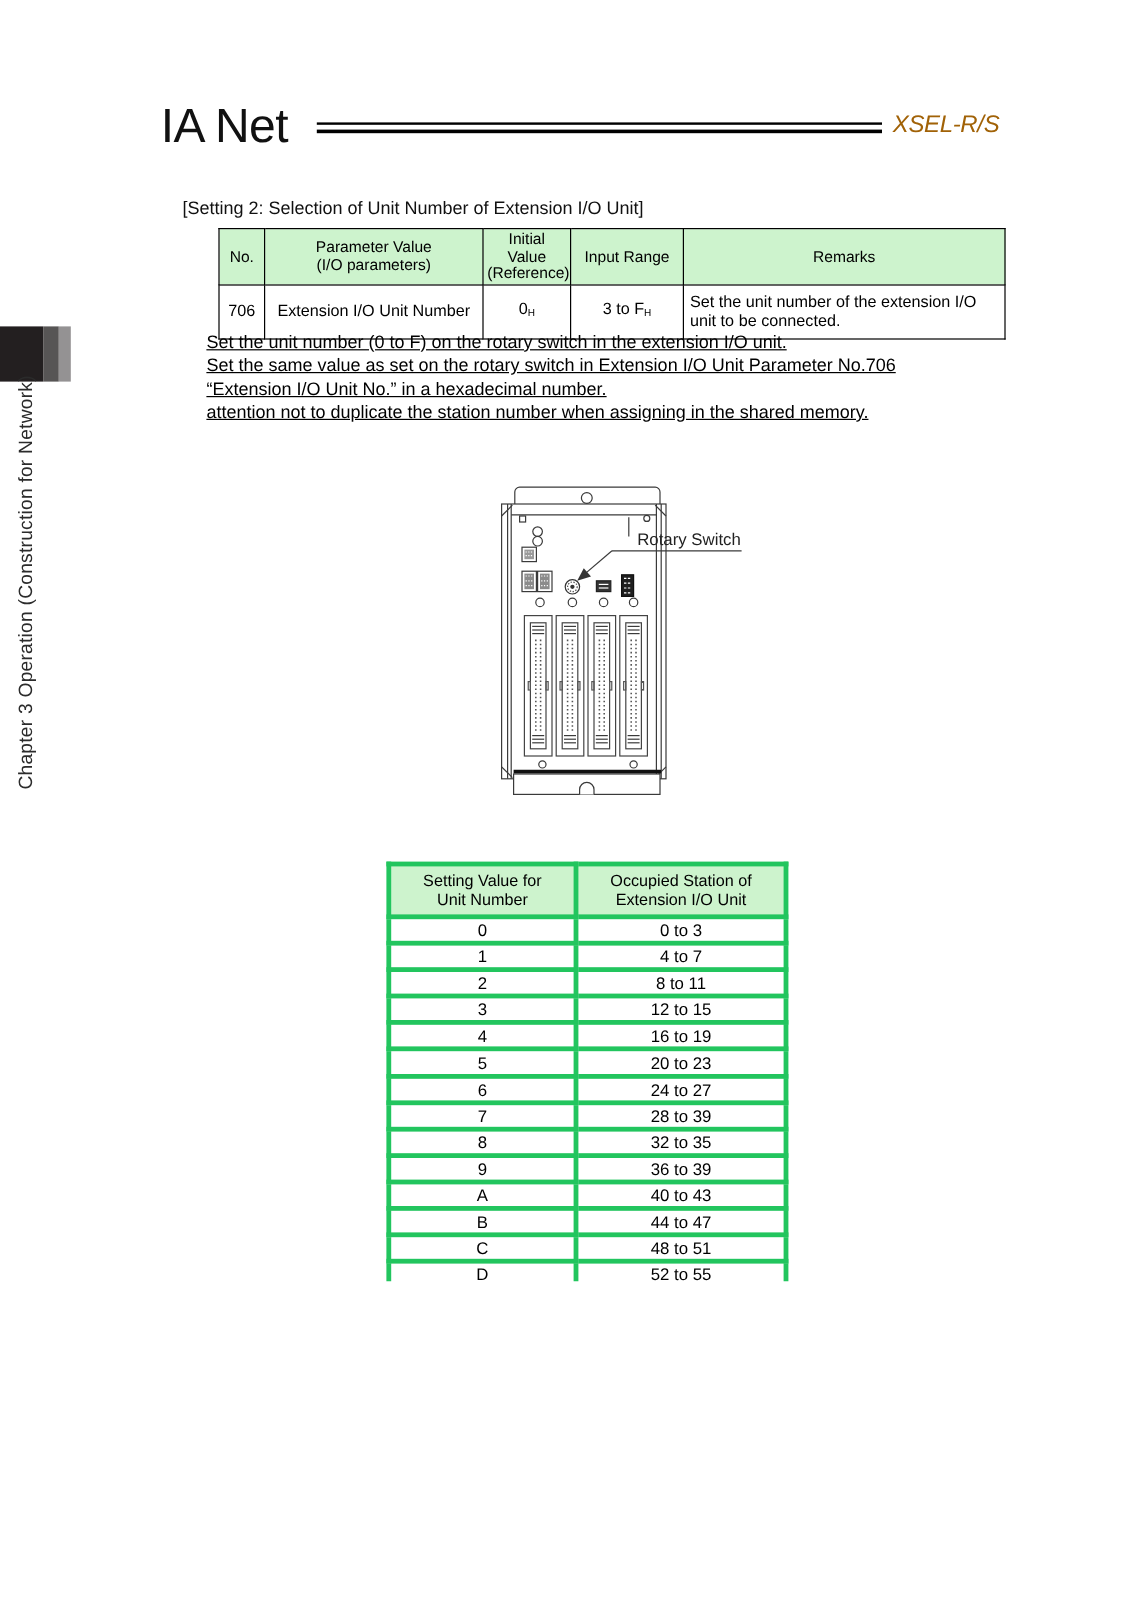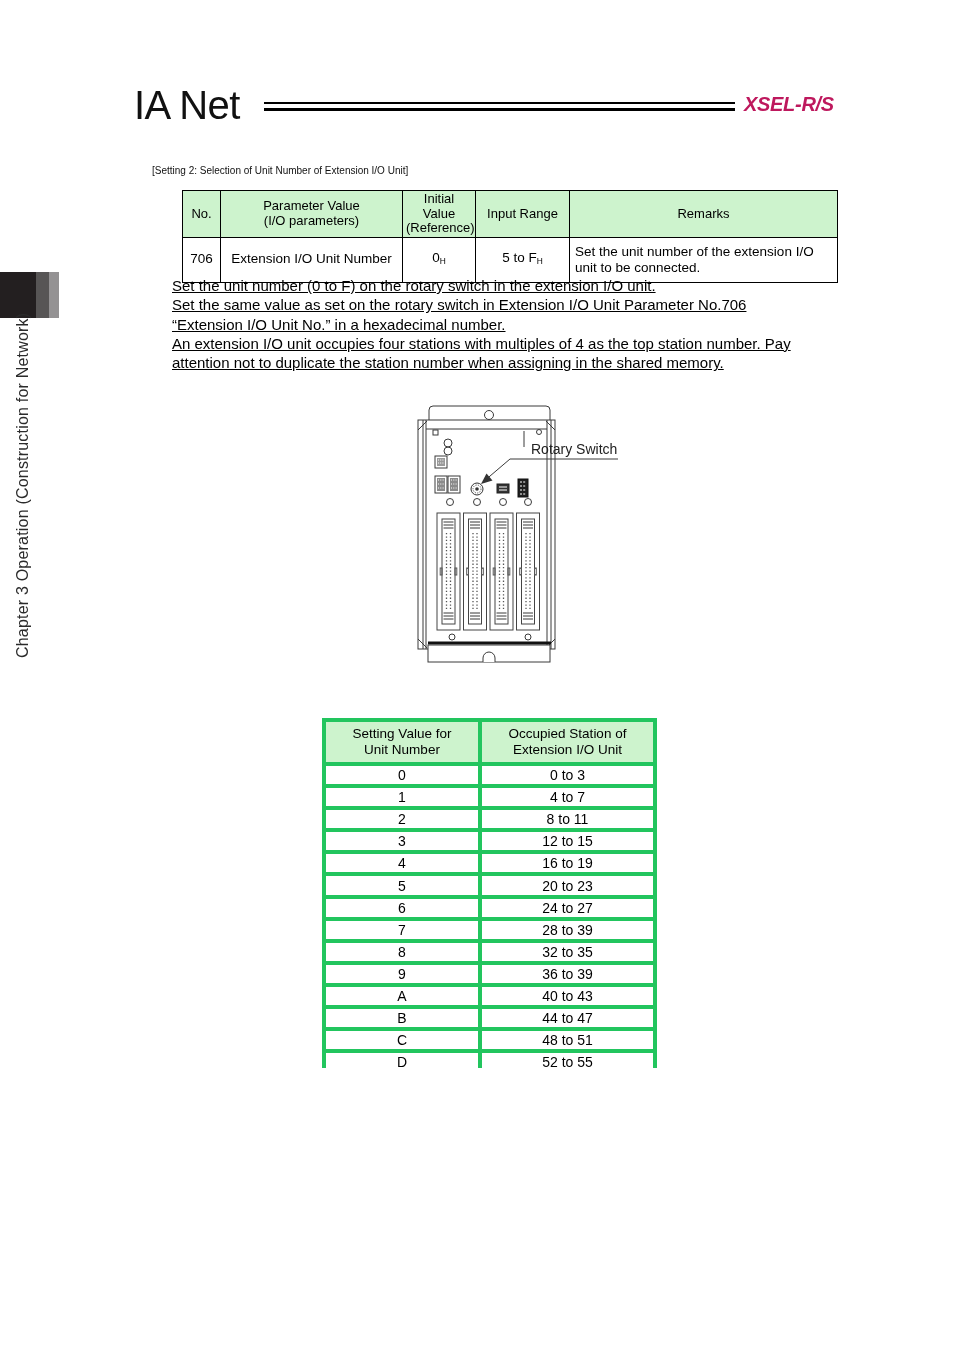--- a/index.html
+++ b/index.html
@@ -16,36 +16,36 @@
     position:absolute;left:134px;top:84px;
     font-size:40px;letter-spacing:-0.5px;line-height:42px;
     color:#111;
   }
   .header-rule{
     position:absolute;left:264px;top:102px;width:471px;height:4px;
     border-top:2px solid #000;border-bottom:3px solid #000;
   }
   .model-label{
     position:absolute;left:744px;top:93px;
-    font-size:20px;font-weight:bold;font-style:italic;color:#be185d;
+    font-size:20px;font-weight:normal;font-style:italic;color:#a16207;
     letter-spacing:-0.3px;
   }
   
   .tab-black{position:absolute;left:0;top:272px;width:36px;height:46px;background:#231f20;}
   .tab-dark{position:absolute;left:36px;top:272px;width:13px;height:46px;background:#575555;}
   .tab-light{position:absolute;left:49px;top:272px;width:10px;height:46px;background:#949293;}
   .chapter-vertical{
     position:absolute;left:14px;top:658px;
     transform:rotate(-90deg);transform-origin:0 0;
     font-size:16px;color:#2b2b2b;white-space:nowrap;letter-spacing:0.2px;
   }
   
   .section-heading{
     position:absolute;left:152px;top:165px;
-    font-size:10px;color:#111;
+    font-size:15px;color:#111;
   }
   
   table{border-collapse:collapse;}
   .param-table{
     position:absolute;left:182px;top:190px;
     table-layout:fixed;width:655px;
     font-size:13px;
   }
   .param-table th,.param-table td{
     border:1px solid #000;
@@ -118,32 +118,31 @@
       </tr>
     </thead>
     <tbody>
       <tr>
         <td>706</td>
         <td>Extension I/O Unit Number</td>
         <td>
           <span>0</span><span class="subscript">H</span>
         </td>
         <td>
-          <span>5 to F</span><span class="subscript">H</span>
+          <span>3 to F</span><span class="subscript">H</span>
         </td>
         <td class="remarks">Set the unit number of the extension I/O unit to be connected.</td>
       </tr>
     </tbody>
   </table>
 
   <div class="body-text">
       <div>Set the unit number (0 to F) on the rotary switch in the extension I/O unit.</div>
       <div>Set the same value as set on the rotary switch in Extension I/O Unit Parameter No.706</div>
       <div>“Extension I/O Unit No.” in a hexadecimal number.</div>
-      <div>An extension I/O unit occupies four stations with multiples of 4 as the top station number. Pay</div>
       <div>attention not to duplicate the station number when assigning in the shared memory.</div>
     </div>
 
   <svg class="device-svg" width="340" height="272" viewBox="405 398 340 272" fill="none" stroke="#3a3a3a" stroke-width="1">
     <defs>
       <g id="slot">
         <rect x="0" y="0" width="23" height="117" fill="#fff" stroke="#444"></rect>
         <rect x="5" y="6" width="13" height="105" fill="#fff" stroke="#444"></rect>
         <line x1="6.5" y1="9" x2="16.5" y2="9"></line>
         <line x1="6.5" y1="12" x2="16.5" y2="12"></line>

